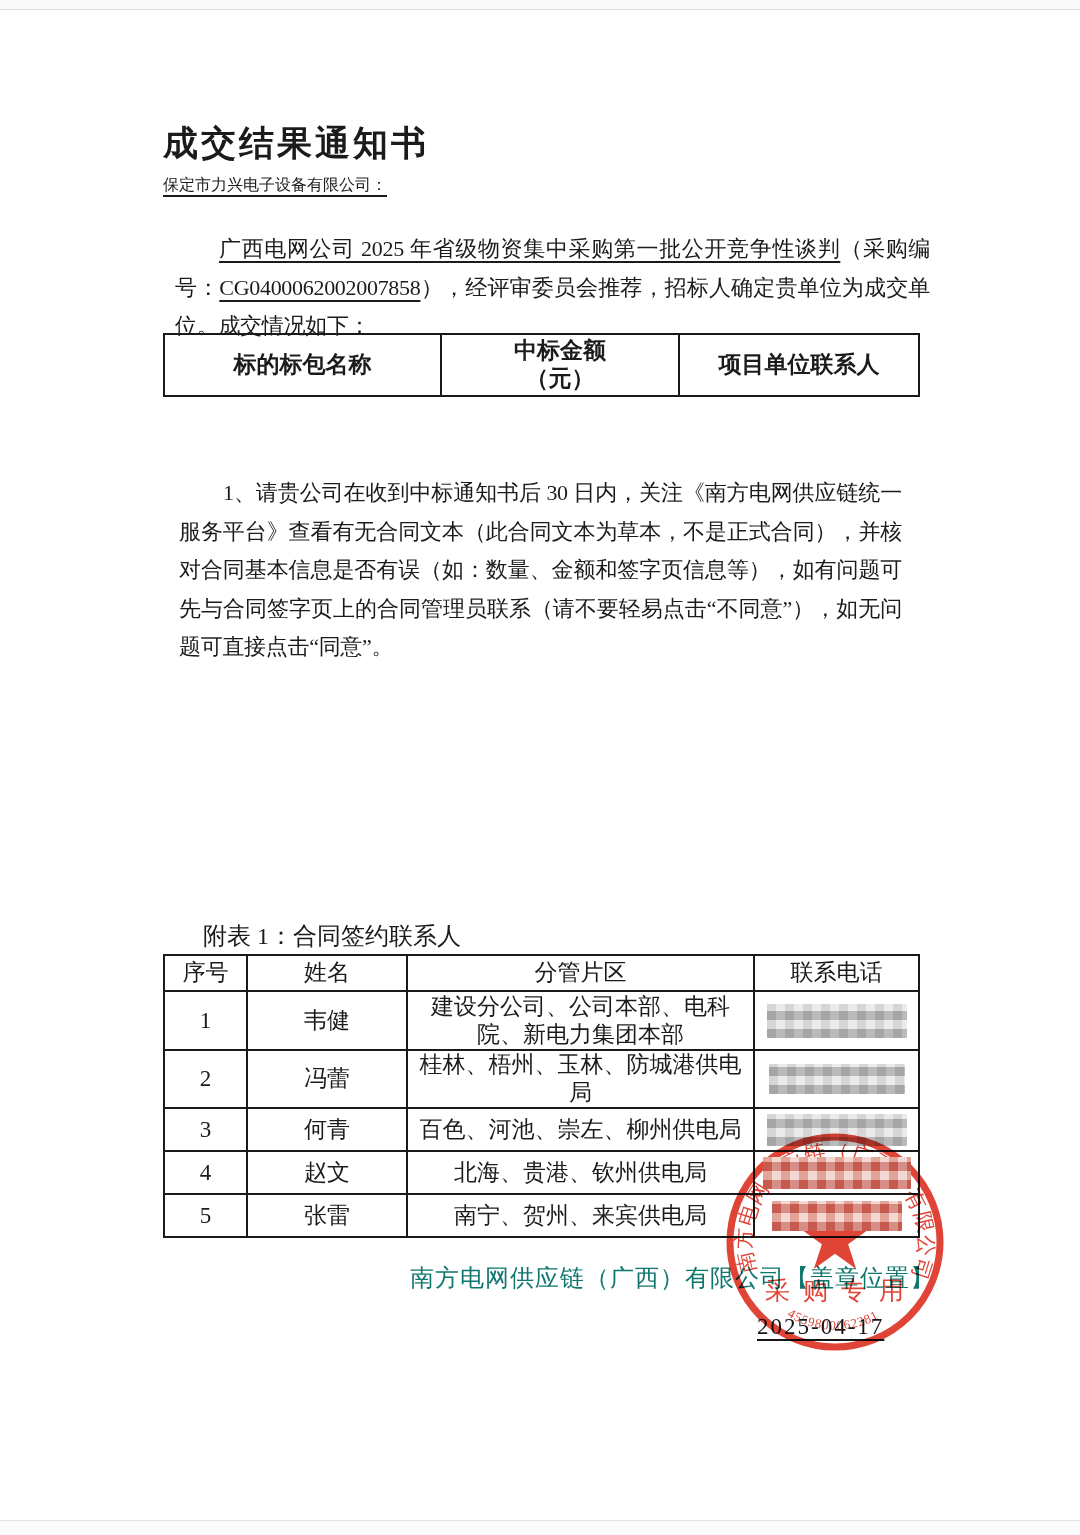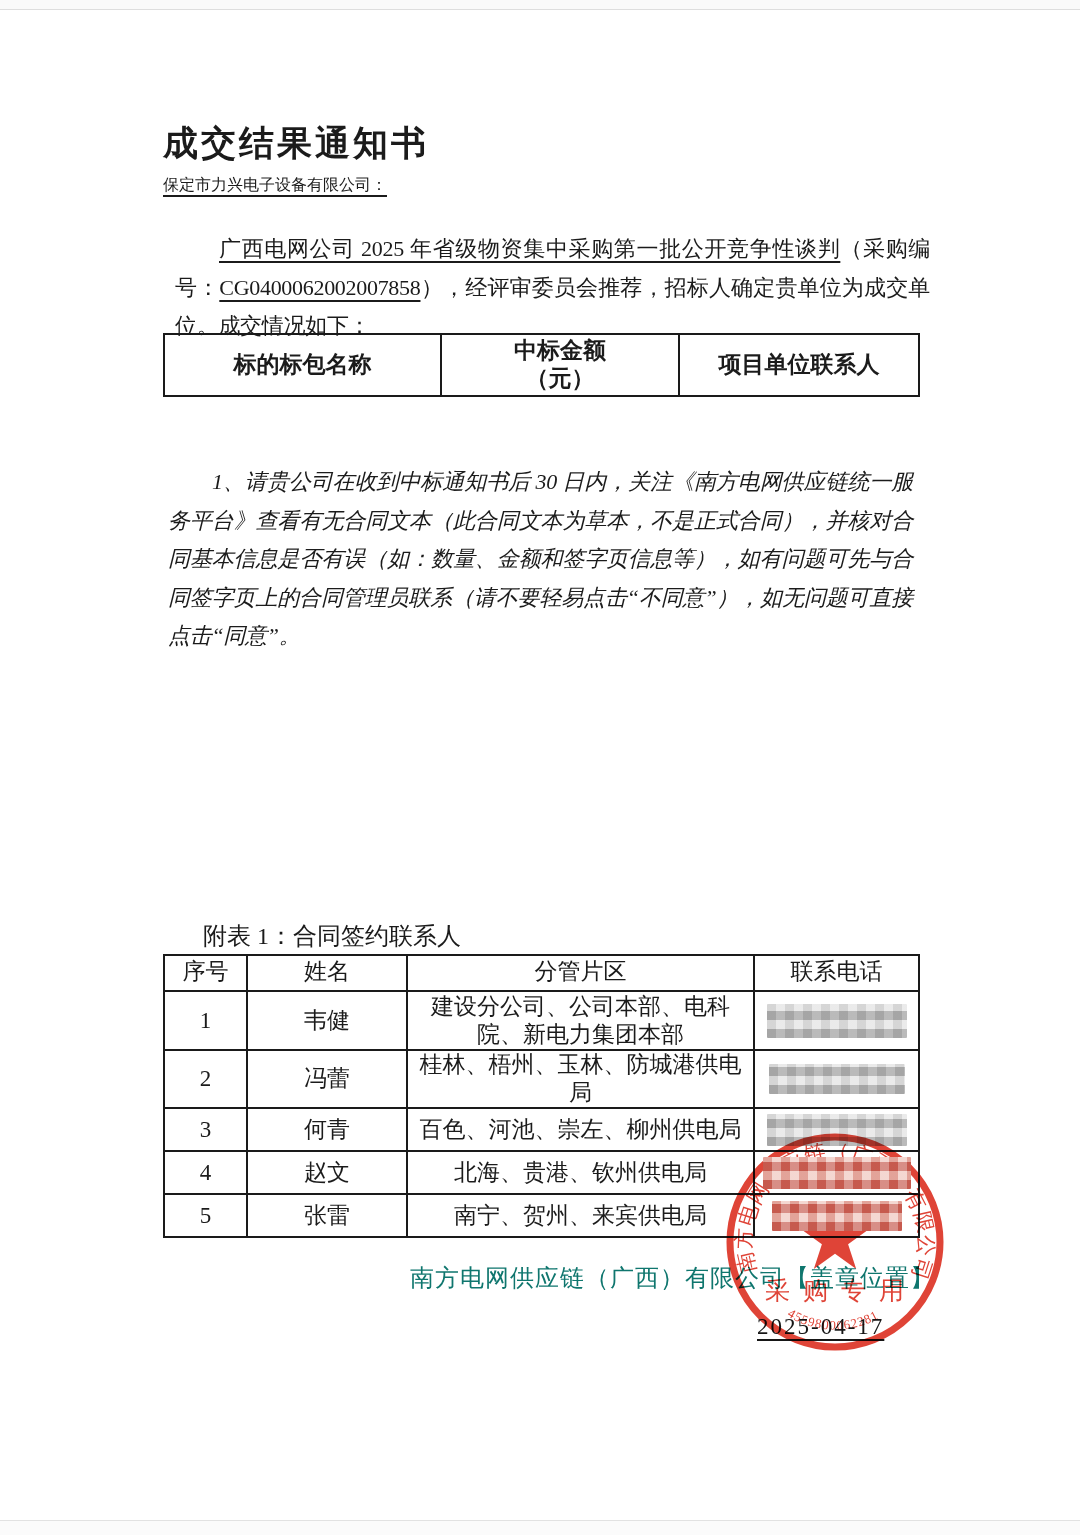--- a/index.html
+++ b/index.html
@@ -34,28 +34,28 @@
         text-align:center;vertical-align:middle;font-size:23px;line-height:28px;}
 
   .t-result{position:absolute;left:0;top:333px;width:755px;}
   .t-result th{font-weight:700;height:62px;}
   .t-result td{height:58px;}
 
   .paras{
     position:absolute;left:0;top:458px;width:755px;
     font-size:22px;line-height:38.5px;text-align:justify;letter-spacing:-0.3px;
   }
-  .paras p{margin:5px;text-indent:2em;font-style:italic;}
+  .paras p{margin:16px;text-indent:2em;}
 
   .appendix{
     position:absolute;left:0;top:920px;font-size:24px;padding-left:40px;
   }
 
   .t-contact{position:absolute;left:0;top:954px;width:755px;}
-  .t-contact th{height:36px;font-family:Liberation Mono, monospace;}
+  .t-contact th{height:36px;}
   .t-contact td{height:43px;}
   .t-contact tr.tall td{height:59px;}
 
   .signature{
     position:absolute;left:410px;top:1262px;font-size:24px;letter-spacing:1px;color:#0f766e;
   }
   .sign-date{
     position:absolute;left:757px;top:1314px;font-size:23px;letter-spacing:2px;color:#161616;
     text-decoration:underline;text-underline-offset:5px;text-decoration-thickness:1.5px;
   }

